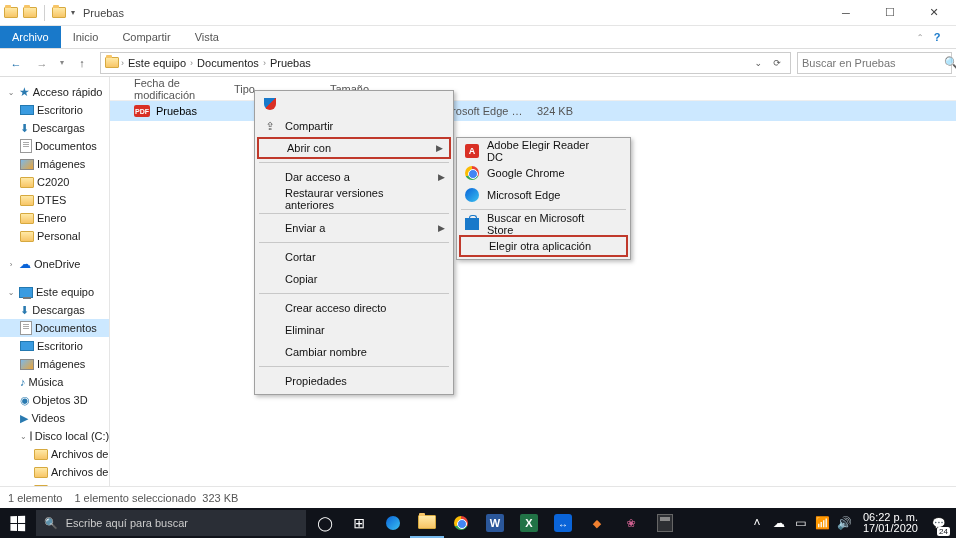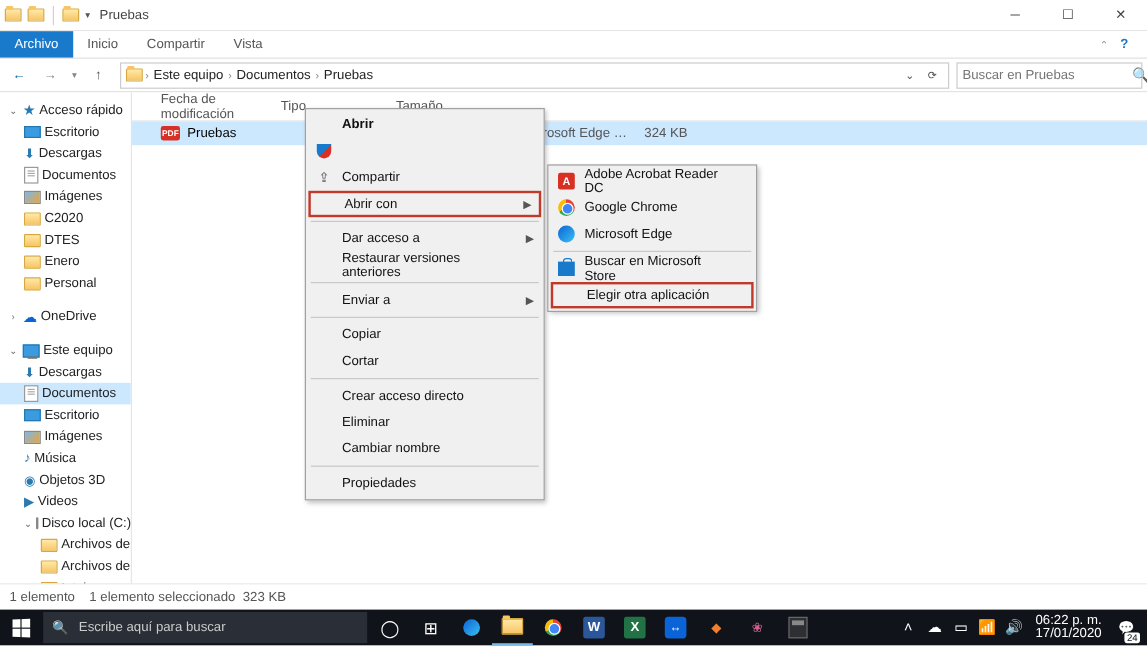--- a/index.html
+++ b/index.html
@@ -281,23 +281,20 @@
         <span class="fn">Pruebas</span>
         <span class="fd"></span>
         <span class="ft">Microsoft Edge P...</span>
         <span class="fs">324 KB</span>
       </div>
     </div>
   </div>
 </div>
 
 <div class="ctxmenu main">
-  <div class="mitem bold">
-      <span>Abrir</span>
-    </div>
   <div class="mitem">
       <span class="ico">
         <span class="ico-shield"></span>
       </span>
     </div>
   <div class="mitem">
       <span class="ico ico-share">⇪</span>
       <span>Compartir</span>
     </div>
   <div class="mitem redbox">
@@ -312,24 +309,24 @@
   <div class="mitem">
       <span>Restaurar versiones anteriores</span>
     </div>
   <div class="msep"></div>
   <div class="mitem">
       <span>Enviar a</span>
       <span class="arr">▶</span>
     </div>
   <div class="msep"></div>
   <div class="mitem">
+      <span>Cortar</span>
+    </div>
+  <div class="mitem">
       <span>Copiar</span>
-    </div>
-  <div class="mitem">
-      <span>Cortar</span>
     </div>
   <div class="msep"></div>
   <div class="mitem">
       <span>Crear acceso directo</span>
     </div>
   <div class="mitem">
       <span>Eliminar</span>
     </div>
   <div class="mitem">
       <span>Cambiar nombre</span>
@@ -338,21 +335,21 @@
   <div class="mitem">
       <span>Propiedades</span>
     </div>
 </div>
 
 <div class="ctxmenu sub">
   <div class="mitem">
       <span class="ico">
         <span class="ico-adobe">A</span>
       </span>
-      <span>Adobe Acrobat Reader DC</span>
+      <span>Adobe Elegir Reader DC</span>
     </div>
   <div class="mitem">
       <span class="ico">
         <span class="ico-chrome"></span>
       </span>
       <span>Google Chrome</span>
     </div>
   <div class="mitem">
       <span class="ico">
         <span class="ico-edge"></span>

